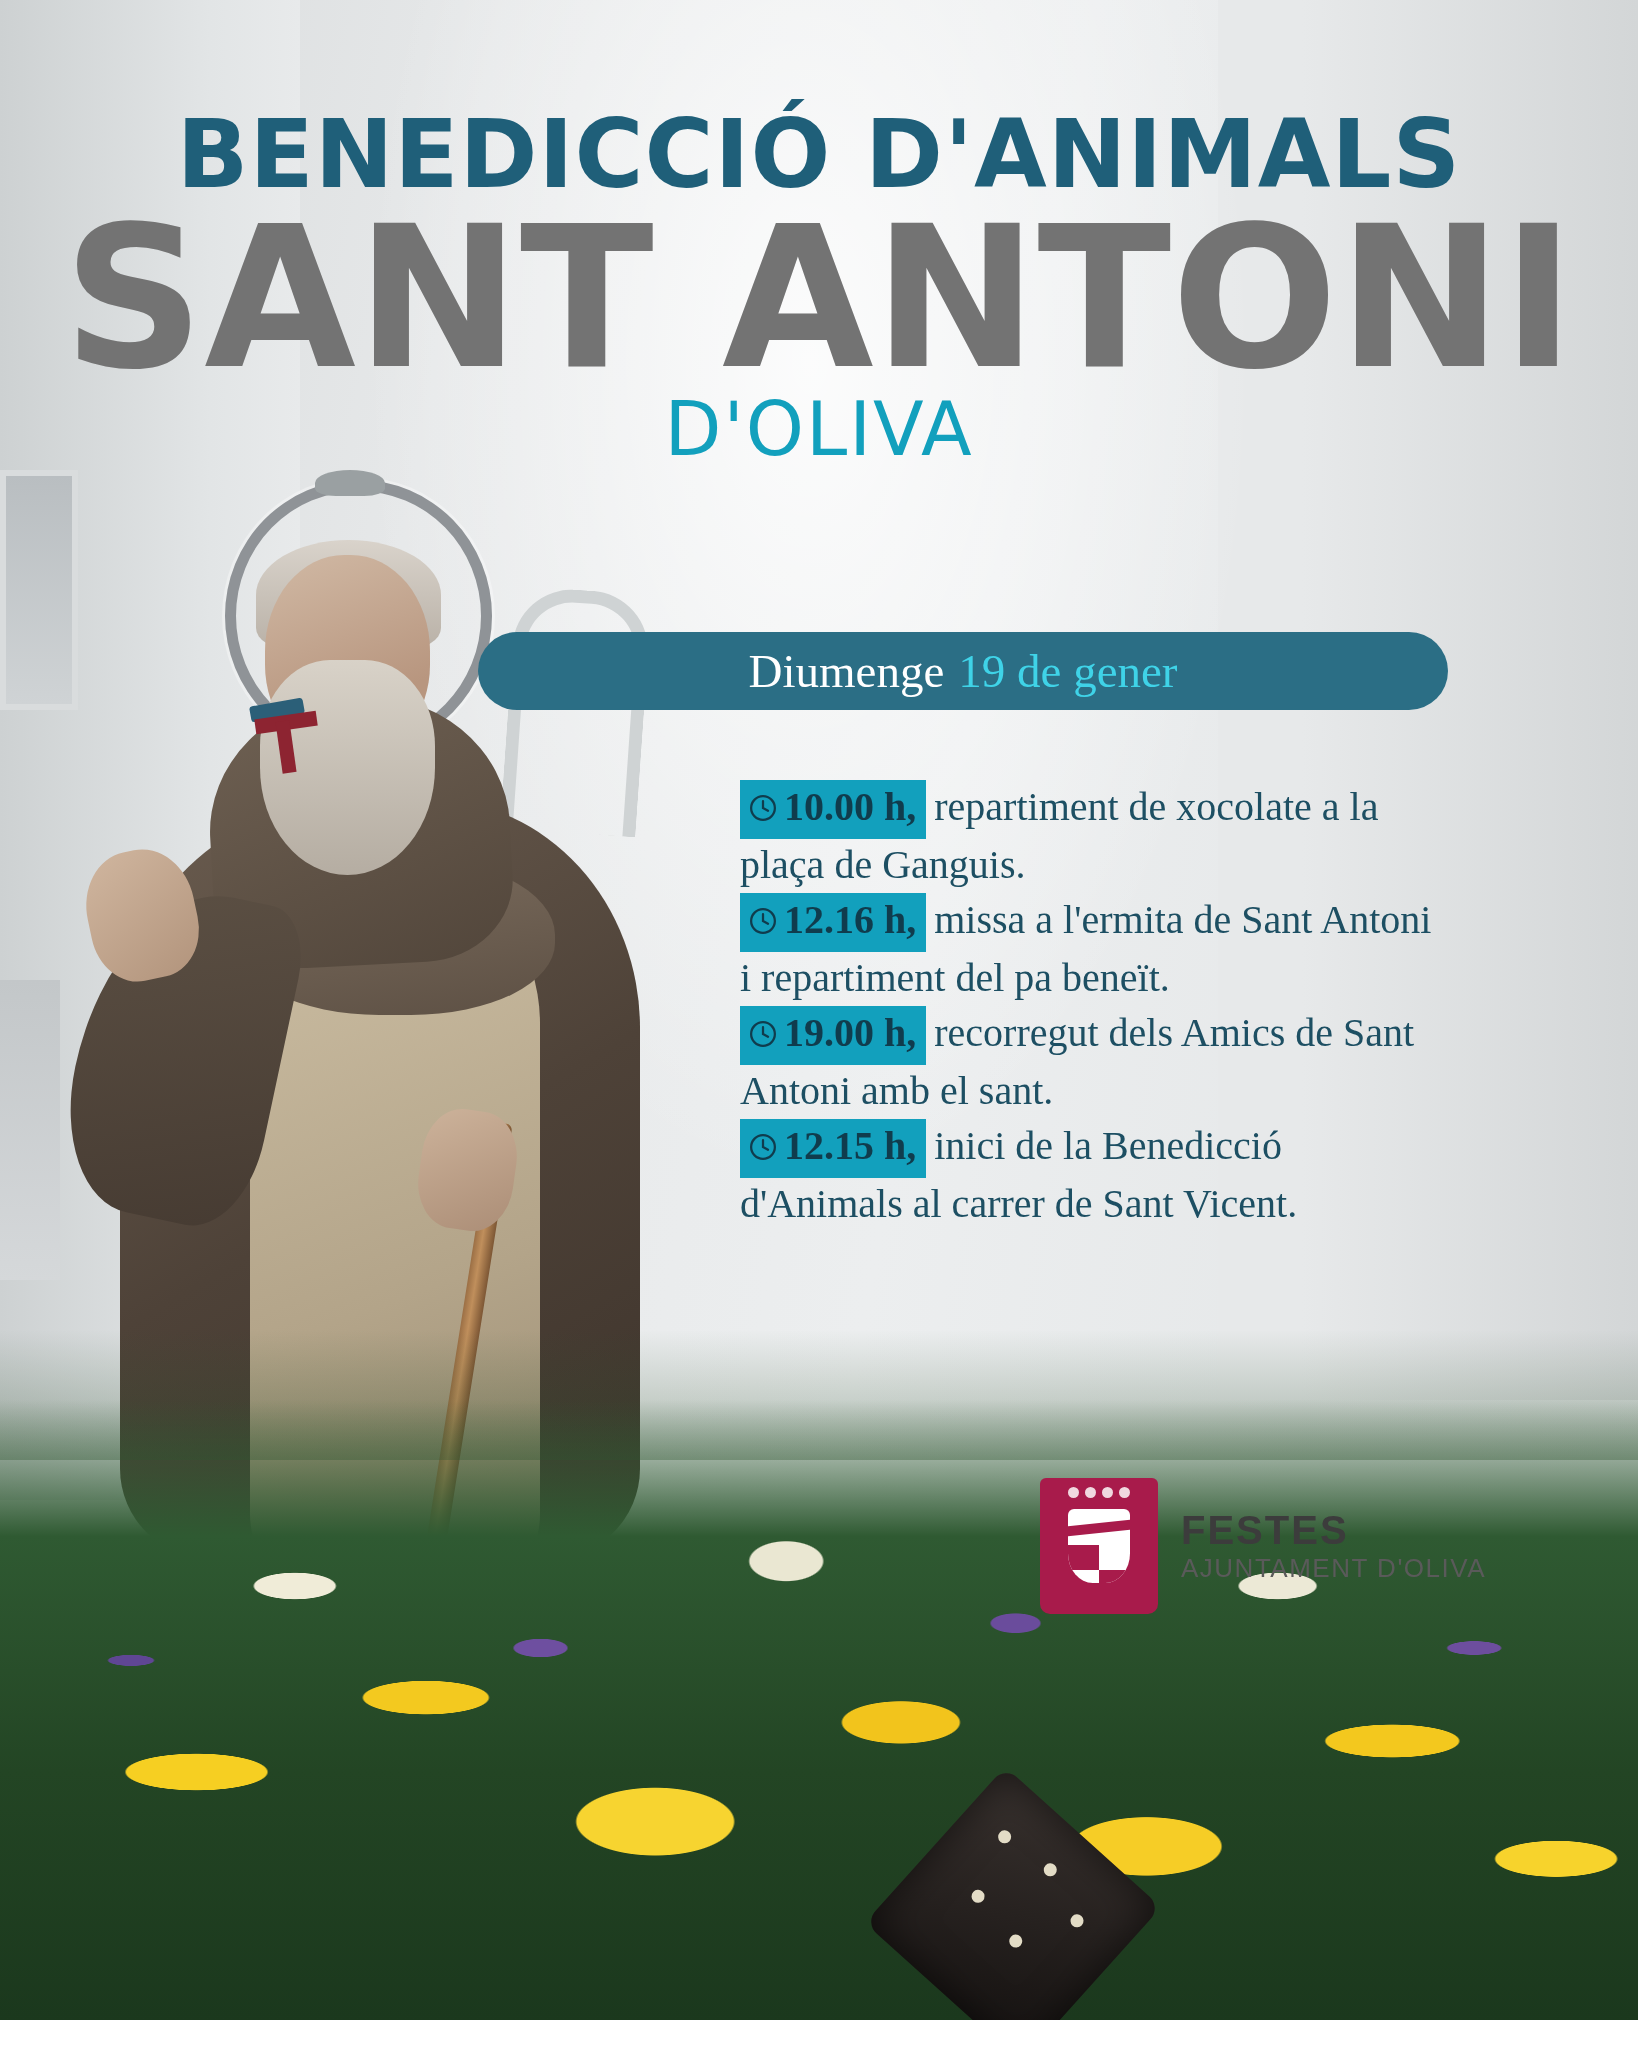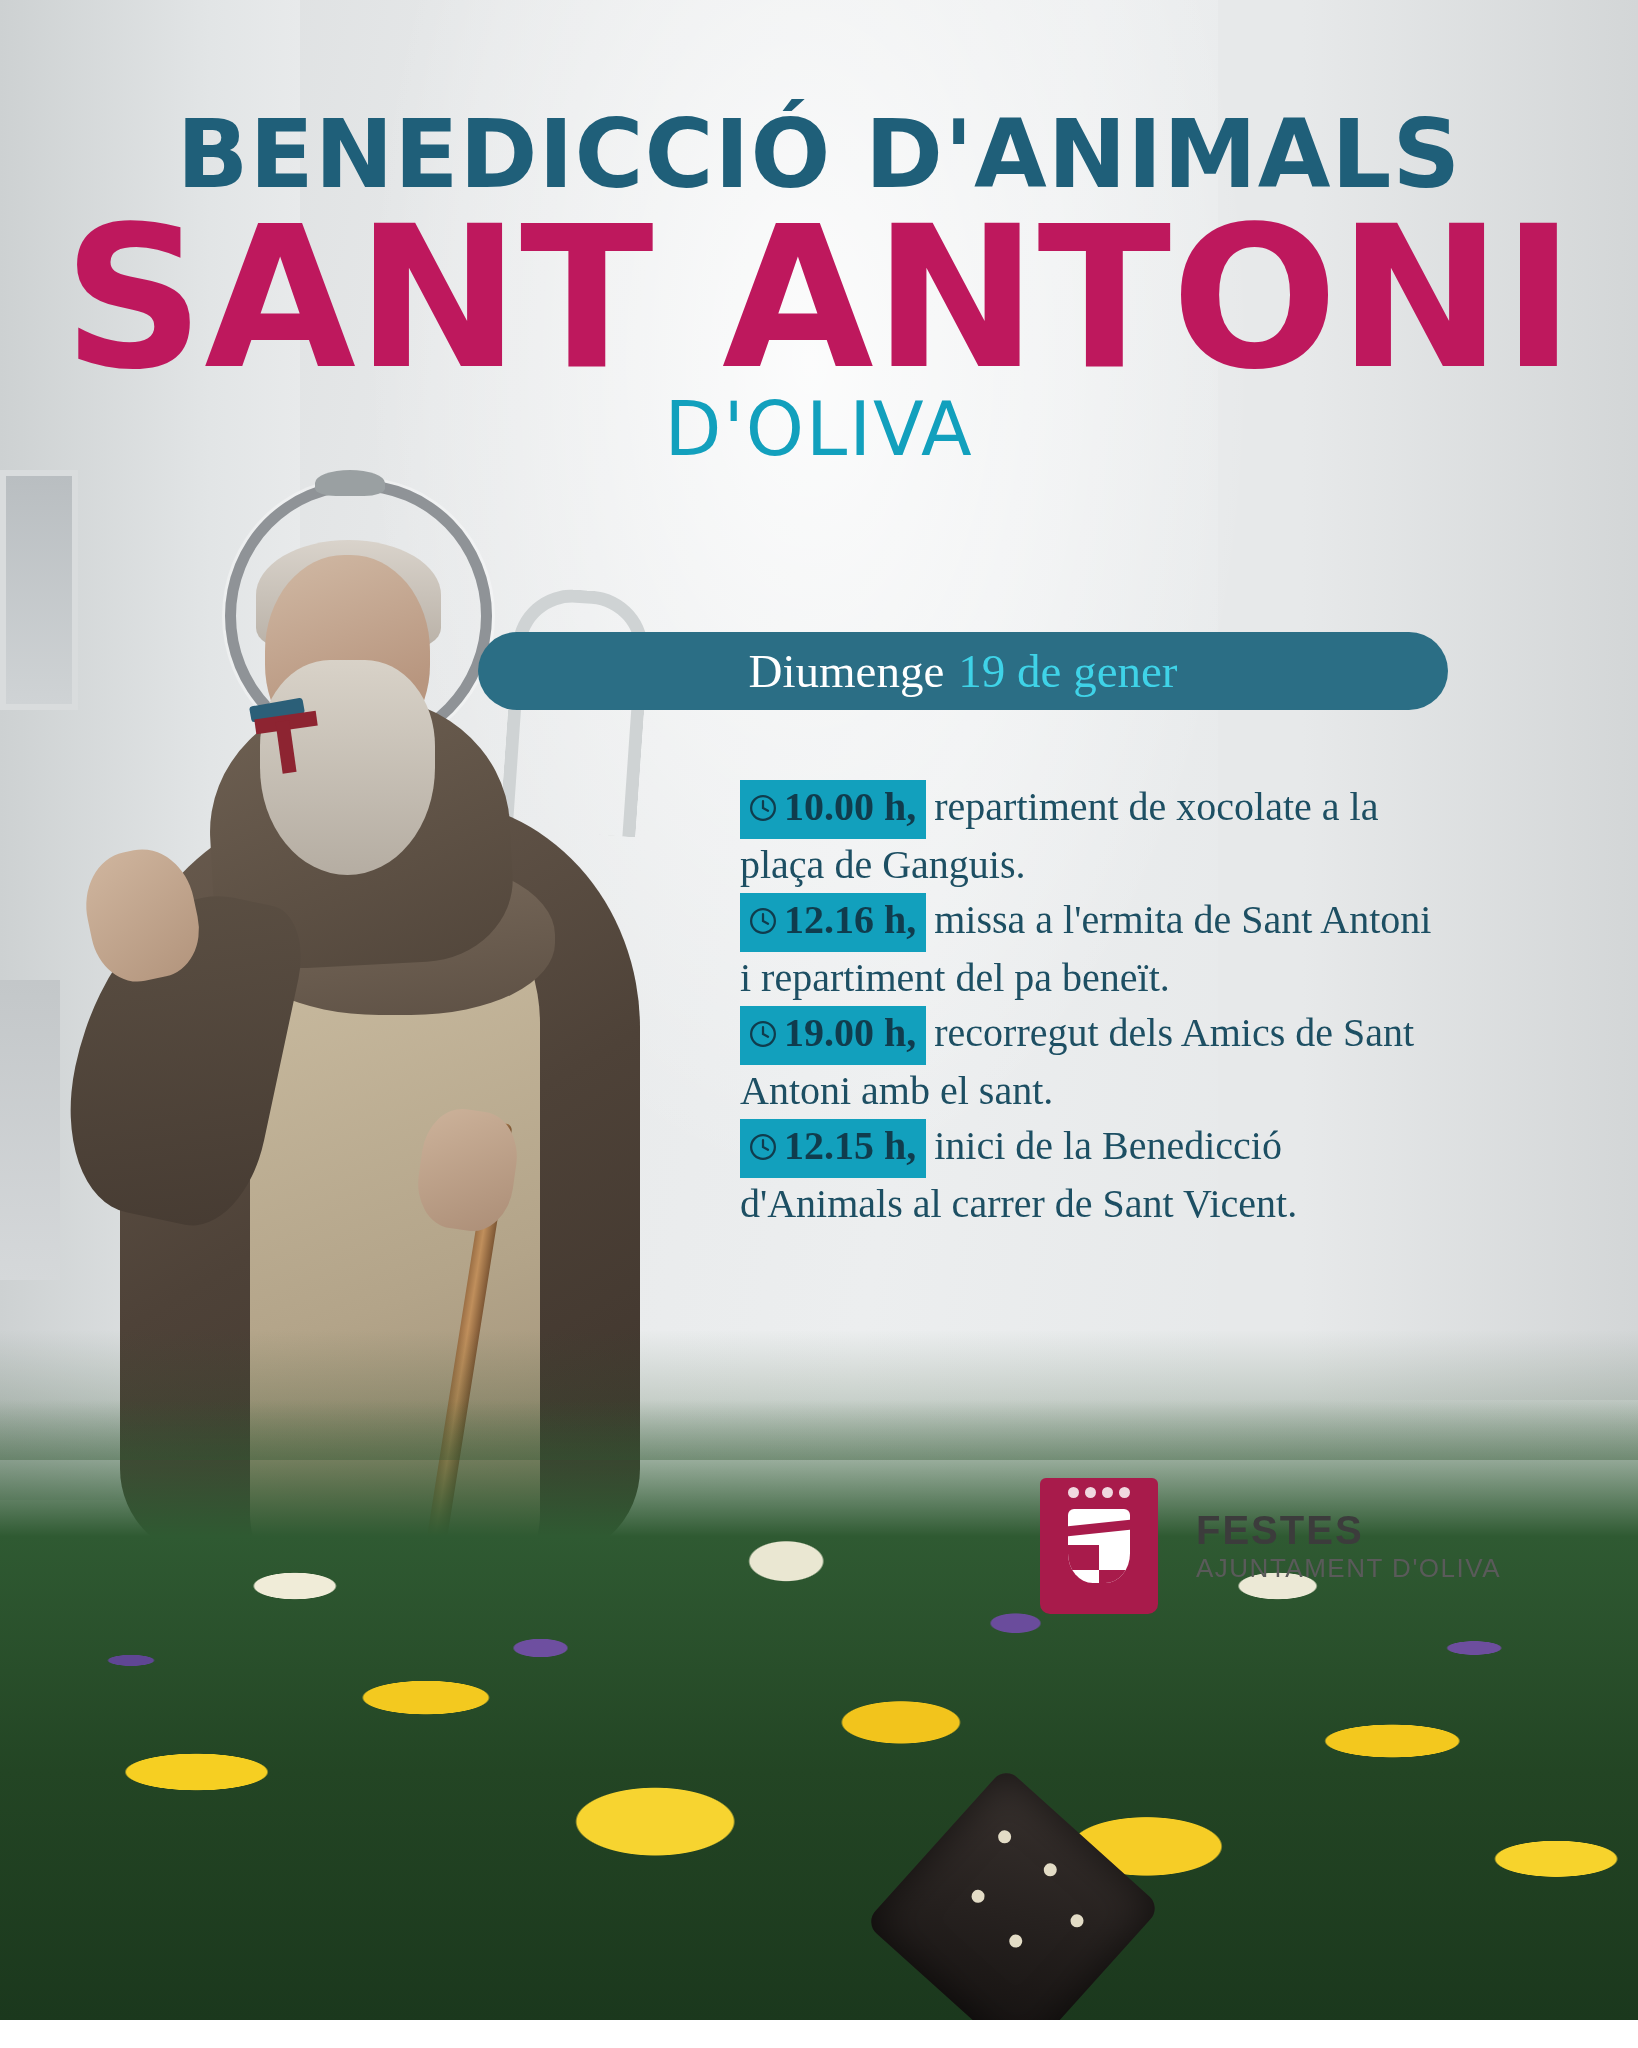--- a/index.html
+++ b/index.html
@@ -217,21 +217,21 @@
     color: #1f5f79;
     line-height: 1;
     margin: 0;
     transform: scaleX(1.0);
   }
   .title-line2 {
     font-family: "DejaVu Sans", sans-serif;
     font-weight: 700;
     font-size: 196px;
     letter-spacing: 0px;
-    color: #be185d;
+    color: #737373;
     line-height: 0.92;
     margin: 6px 0 0 0;
   }
   .title-line3 {
     font-family: "DejaVu Sans", sans-serif;
     font-weight: 400;
     font-size: 74px;
     letter-spacing: 2px;
     color: #12a0bd;
     line-height: 1;
@@ -279,21 +279,21 @@
     margin-right: 6px;
   }
   .sched-text { color: #1d4f63; }
 
   
   .logo-block {
     position: absolute;
     left: 1040px; top: 1478px;
     display: flex;
     align-items: center;
-    gap: 38px;
+    gap: 23px;
   }
   .shield {
     position: relative;
     width: 118px; height: 136px;
     background: #a81b4b;
     border-radius: 6px 6px 10px 10px;
     display: flex; align-items: center; justify-content: center;
   }
   .shield-inner {
     width: 62px; height: 74px;

